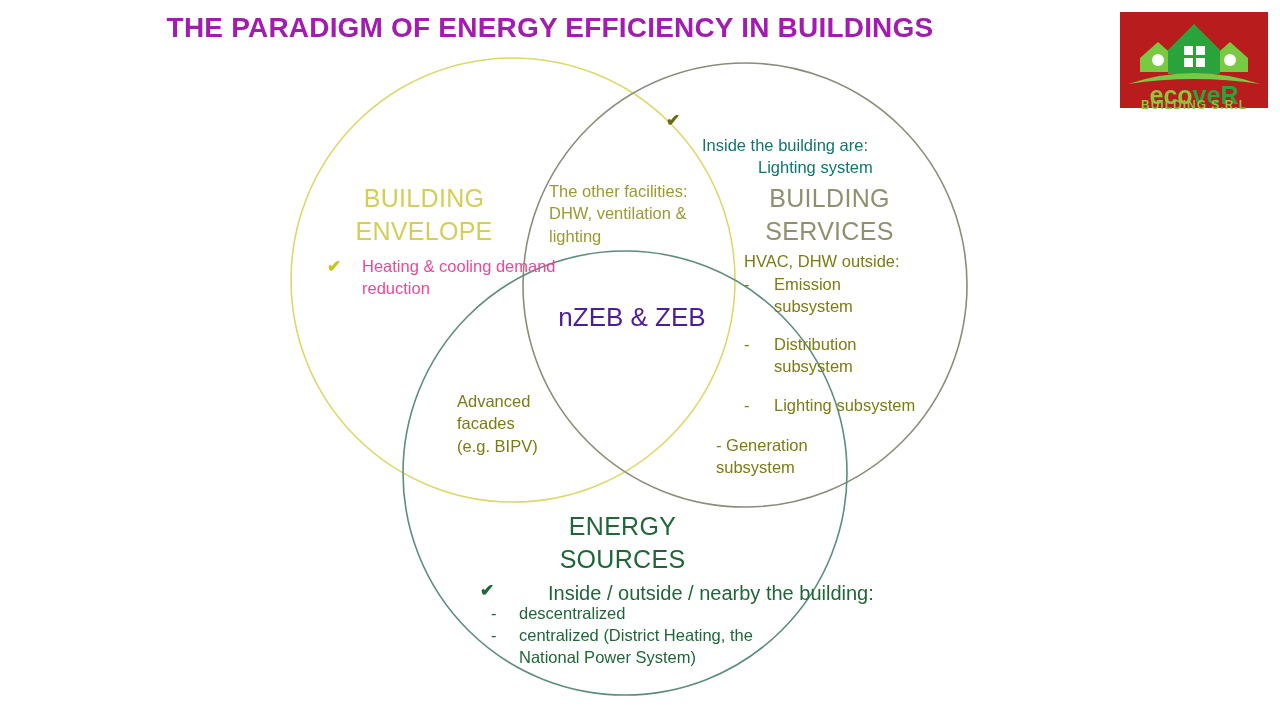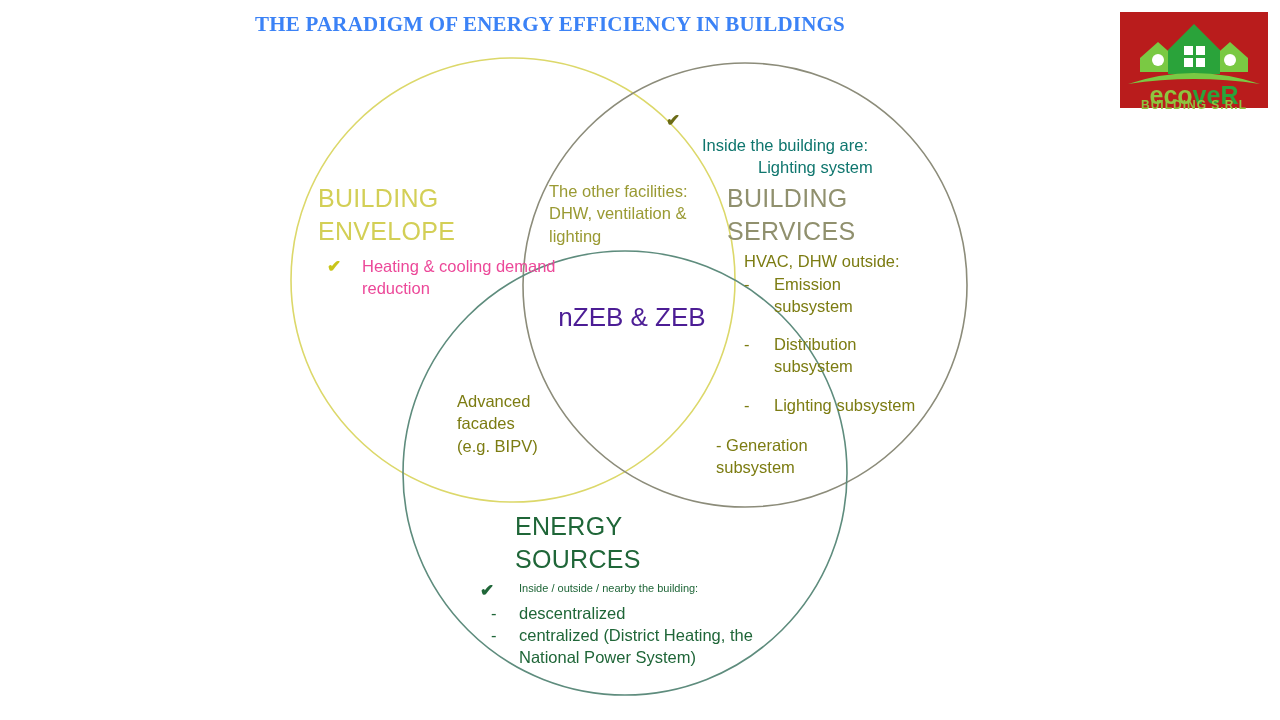--- a/index.html
+++ b/index.html
@@ -15,25 +15,25 @@
     font-family: "Liberation Sans", sans-serif;
   }
 
   
   #page-title {
     position: absolute;
     left: 0;
     top: 12px;
     width: 1100px;
     text-align: center;
-    font-family: Liberation Serif, serif;
+    font-family: Liberation Sans, sans-serif;
     font-weight: bold;
-    font-size: 21px;
+    font-size: 28px;
     letter-spacing: 0.2px;
-    color: #3b82f6;
+    color: #a21caf;
     white-space: nowrap;
   }
 
   
   #logo {
     position: absolute;
     left: 1120px;
     top: 12px;
     width: 148px;
     height: 96px;
@@ -52,20 +52,21 @@
 
   
   .tx {
     position: absolute;
     line-height: 1.28;
     white-space: pre-line;
   }
   .circ-title {
     font-size: 25px;
     letter-spacing: 0.3px;
+    text-align: center;
     line-height: 1.3;
   }
 
   #lbl-envelope      { left: 318px; top: 182px; width: 212px; color: #d3cf56; }
   #lbl-services      { left: 727px; top: 182px; width: 205px; color: #90906e; }
   #lbl-sources       { left: 515px; top: 510px; width: 215px; color: #1f6638; }
 
   #center-label {
     position: absolute;
     left: 552px; top: 300px; width: 160px;
@@ -117,22 +118,22 @@
     left: 457px; top: 390px; width: 140px;
     font-size: 16.5px; color: #7c7c12; line-height: 1.35;
   }
 
   #chk-sources {
     position: absolute;
     left: 480px; top: 580px;
     font-size: 17px; font-weight: bold; color: #1f6638;
   }
   #txt-sources-head {
-    left: 519px; top: 581px; width: 330px;
-    font-size: 11px; color: #1f6638;
+    left: 548px; top: 581px; width: 330px;
+    font-size: 20px; color: #1f6638;
   }
   .src-row {
     position: absolute;
     font-size: 16.5px;
     color: #1f6638;
     line-height: 1.33;
   }
   #src-1 { left: 491px; top: 603px; width: 330px; }
   #src-2 { left: 491px; top: 625px; width: 330px; }
   #src-dash-1, #src-dash-2 { position: absolute; }

